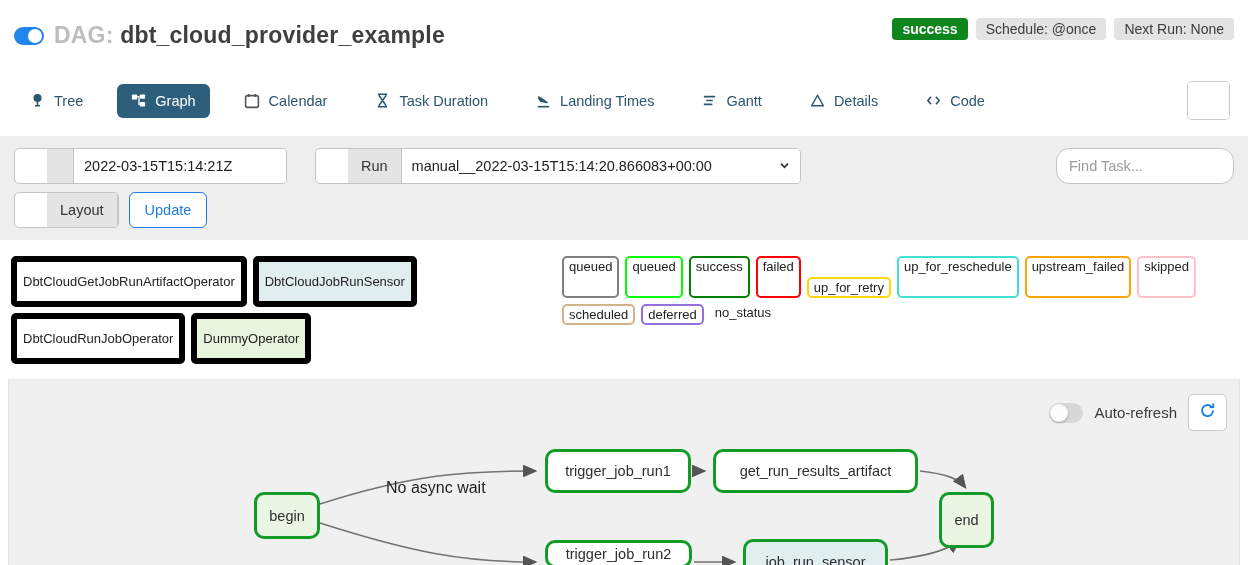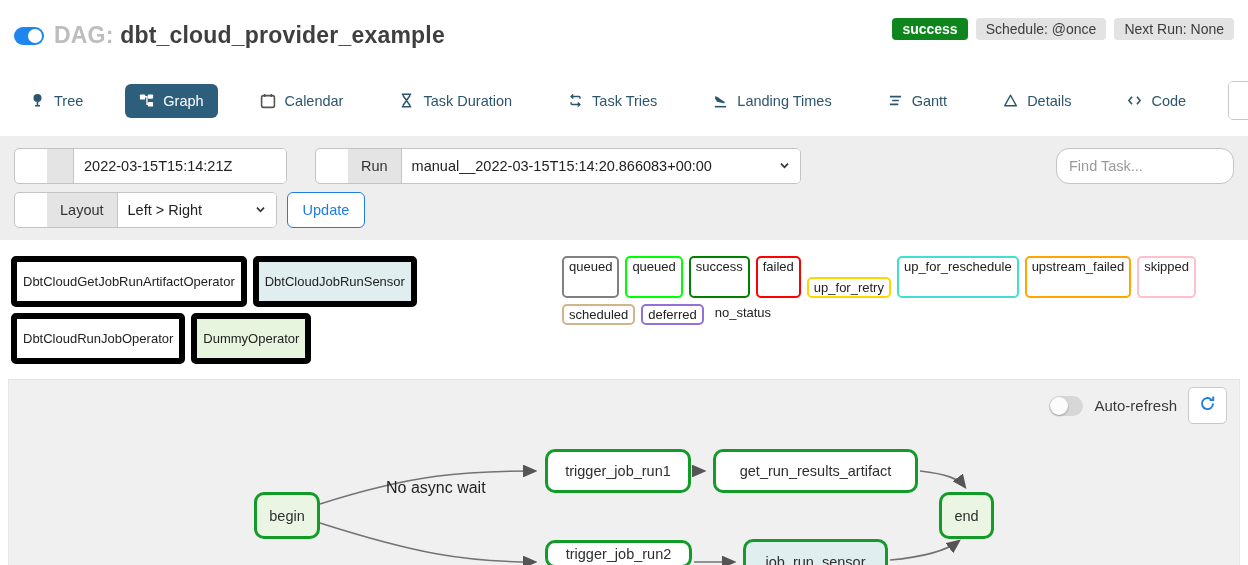--- a/index.html
+++ b/index.html
@@ -12,21 +12,21 @@
   .toggle { width:30px; height:18px; border-radius:9px; background:#1e86ee; position:relative; cursor:pointer; flex:none; }
   .toggle .knob { position:absolute; top:2px; right:2px; width:14px; height:14px; border-radius:50%; background:#fff; }
   .dag-title { font-size:23px; font-weight:700; letter-spacing:.2px; }
   .dag-prefix { color:#bdbdbd; }
   .dag-name { color:#3f3f3f; }
   .hbadges { margin-left:auto; display:flex; gap:8px; margin-top:2px; }
   .badge { font-size:14px; padding:3px 10px; border-radius:4px; background:#e3e3e3; color:#3c3c3c; white-space:nowrap; }
   .badge.success { background:#0f861d; color:#fff; font-weight:600; }
 
   
-  .tabbar { display:flex; align-items:center; gap:28px; padding:0 18px 0 16px; margin-top:32px; }
+  .tabbar { display:flex; align-items:center; gap:20px; padding:0 18px 0 16px; margin-top:32px; }
   .tab { display:flex; gap:9px; align-items:center; color:#2c566e; font-size:14.5px;
          padding:9px 14px; border-radius:6px; cursor:pointer; white-space:nowrap; }
   .tab.active { background:#2d5f7d; color:#fff; }
   .tab .ticon { display:flex; align-items:center; }
   .hactions { margin-left:auto; }
   .btn-group { display:flex; border:1px solid #c9c9c9; border-radius:5px; overflow:hidden; background:#fff; }
   .btn-group button { width:41px; height:37px; display:flex; align-items:center; justify-content:center;
     background:#fff; border:none; cursor:pointer; }
   .play { color:#2d5f7d; }
 
@@ -58,21 +58,21 @@
   .spill.noborder { border:none; background:transparent; }
 
   
   .canvas { margin:8px 8px 0 8px; height:246px; background:#f0f0f0; border:1px solid #e6e6e6;
     position:relative; overflow:hidden; }
   .edges { position:absolute; left:0; top:0; width:100%; height:100%; }
   .node { position:absolute; border:3px solid #129b27; border-radius:10px; display:flex;
     align-items:center; justify-content:center; font-size:14.5px; color:#2e2e2e;
     background:#fff; cursor:pointer; }
   .edge-label { position:absolute; font-size:16px; color:#1f1f1f; white-space:nowrap; }
-  .autorow { position:absolute; top:7px; right:12px; display:flex; align-items:center; gap:11px; }
+  .autorow { position:absolute; top:14px; right:12px; display:flex; align-items:center; gap:11px; }
   .mini-toggle { width:34px; height:20px; border-radius:10px; background:#d7d7d7; position:relative; cursor:pointer; }
   .mini-toggle .knob { position:absolute; top:1px; left:1px; width:18px; height:18px; border-radius:50%;
     background:#fcfcfc; box-shadow:0 1px 2px rgba(0,0,0,.3); }
   .auto-label { font-size:15px; color:#3a3a3a; }
   .refresh-btn { width:39px; height:37px; background:#fff; border:1px solid #c9c9c9; border-radius:5px;
     color:#1f7ce0; display:flex; align-items:center; justify-content:center; cursor:pointer; }
 </style>
 </head>
 <body>
 
@@ -127,31 +127,20 @@
     <div class="tab">
       <span class="ticon">
         <svg width="15" height="15" viewBox="0 0 16 16" fill="none" stroke="currentColor" stroke-width="1.6">
           <path d="M3 1.3h10M3 14.7h10M4.6 1.3v1.9L8 8l3.4-4.8V1.3M4.6 14.7v-1.9L8 8l3.4 4.8v1.9"></path>
         </svg>
       </span>
       <span>Task Duration</span>
     </div>
     <div class="tab">
       <span class="ticon">
-        <svg width="15" height="15" viewBox="0 0 16 16" fill="none" stroke="currentColor" stroke-width="1.6">
-          <path d="M12.7 6.2V4.7a1 1 0 0 0-1-1H3.6"></path>
-          <path d="M5.6 1.6 3.4 3.7l2.2 2.1"></path>
-          <path d="M3.3 9.8v1.5a1 1 0 0 0 1 1h8.1"></path>
-          <path d="M10.4 14.4l2.2-2.1-2.2-2.1"></path>
-        </svg>
-      </span>
-      <span>Task Tries</span>
-    </div>
-    <div class="tab">
-      <span class="ticon">
         <svg width="15" height="15" viewBox="0 0 16 16">
           <path d="M2 14.6h12" stroke="currentColor" stroke-width="1.7"></path>
           <path d="M2.6 3.2l3 1.7 6.5 4.3c.9.6.4 1.9-.7 1.7L4.2 9.3 2.2 5.6z" fill="currentColor"></path>
         </svg>
       </span>
       <span>Landing Times</span>
     </div>
     <div class="tab">
       <span class="ticon">
         <svg width="15" height="15" viewBox="0 0 16 16" stroke="currentColor" stroke-width="1.8" fill="none">
@@ -199,26 +188,20 @@
         <span class="chev"><svg width="11" height="11" viewBox="0 0 10 10" fill="none" stroke="#333" stroke-width="1.6">
               <path d="M1.8 3.4 5 6.6 8.2 3.4"></path>
             </svg></span>
       </div>
     </div>
     <input class="find-task" placeholder="Find Task..." style="">
   </div>
   <div class="frow">
     <div class="igroup">
       <div class="prepend">Layout</div>
-      <div class="selectbox" style="width:158px">
-        <span>Left &gt; Right</span>
-        <span class="chev"><svg width="11" height="11" viewBox="0 0 10 10" fill="none" stroke="#333" stroke-width="1.6">
-              <path d="M1.8 3.4 5 6.6 8.2 3.4"></path>
-            </svg></span>
-      </div>
     </div>
     <button class="update-btn">Update</button>
   </div>
 </div>
 
 <div class="legend">
   <div class="ops">
       <span class="pill" style="background: rgb(255, 255, 255);">DbtCloudGetJobRunArtifactOperator</span>
       <span class="pill" style="background: rgb(225, 238, 240);">DbtCloudJobRunSensor</span>
       <span class="pill" style="background: rgb(255, 255, 255);">DbtCloudRunJobOperator</span>
@@ -266,16 +249,16 @@
             <path d="M13.4 1.4v3.4H10"></path>
           </svg></span>
       </div>
   </div>
 
 <div class="node" style="left: 245px; top: 112px; width: 66px; height: 47px; background: rgb(234, 246, 227); border-color: rgb(18, 155, 39);">begin</div>
     <div class="node" style="left: 536px; top: 69px; width: 146px; height: 44px; background: rgb(255, 255, 255); border-color: rgb(18, 155, 39);">trigger_job_run1</div>
     <div class="node" style="left: 704px; top: 69px; width: 205px; height: 44px; background: rgb(255, 255, 255); border-color: rgb(18, 155, 39);">get_run_results_artifact</div>
     <div class="node" style="left: 536px; top: 160px; width: 147px; height: 28px; background: rgb(255, 255, 255); border-color: rgb(18, 155, 39);">trigger_job_run2</div>
     <div class="node" style="left: 734px; top: 159px; width: 145px; height: 45px; background: rgb(225, 238, 240); border-color: rgb(18, 155, 39);">job_run_sensor</div>
-    <div class="node" style="left: 930px; top: 112px; width: 55px; height: 47px; background: rgb(234, 246, 227); border-color: rgb(18, 155, 39);">end</div>
+    <div class="node" style="left: 930px; top: 112px; width: 55px; height: 56px; background: rgb(234, 246, 227); border-color: rgb(18, 155, 39);">end</div>
     <div class="edge-label" style="left: 377px; top: 99px;">No async wait</div>
     <div class="edge-label" style="left: 319px; top: 191px;">Do async wait with skipped</div>
   </div>
 
 </body></html>

